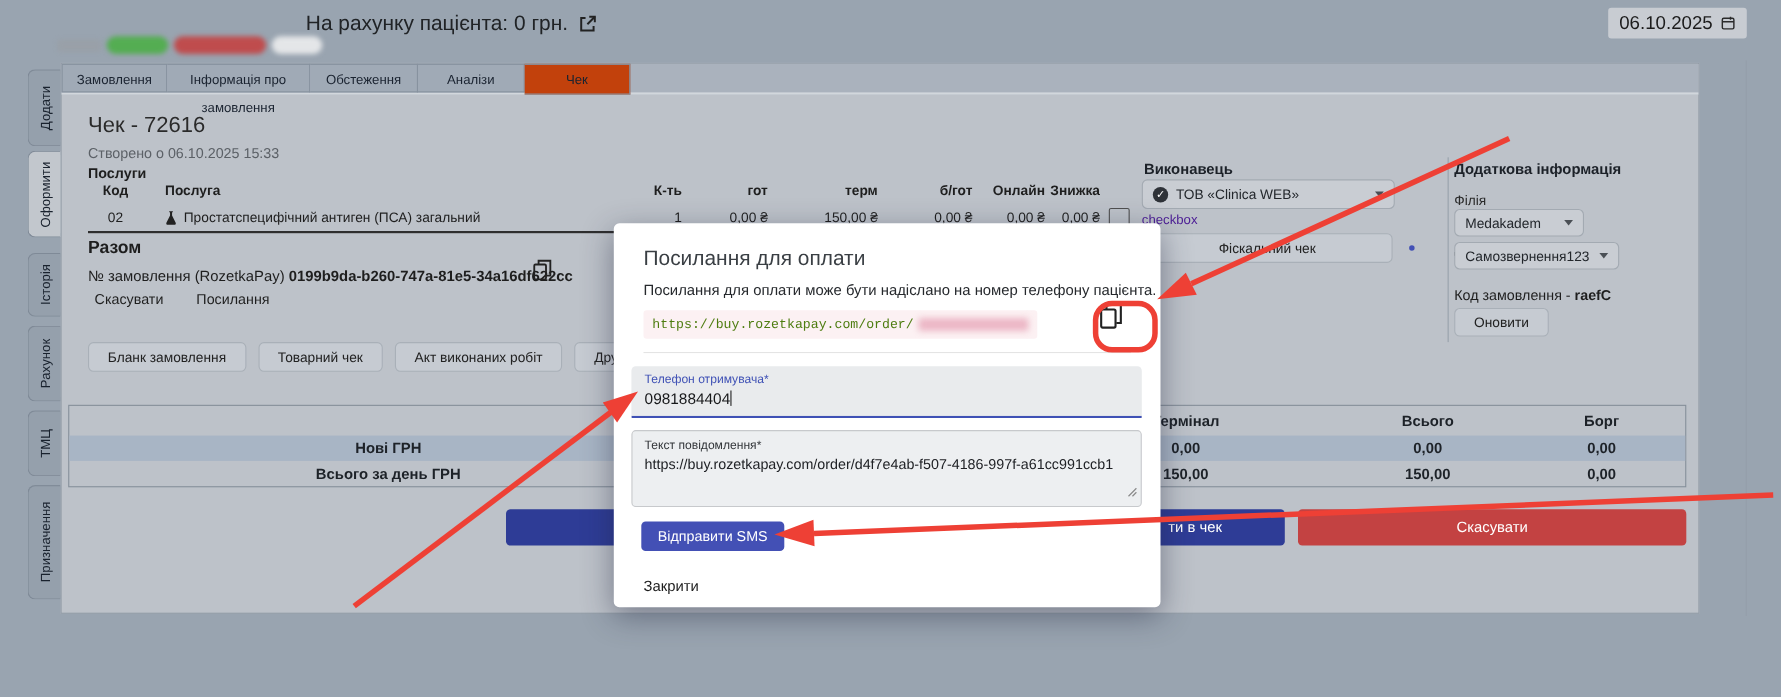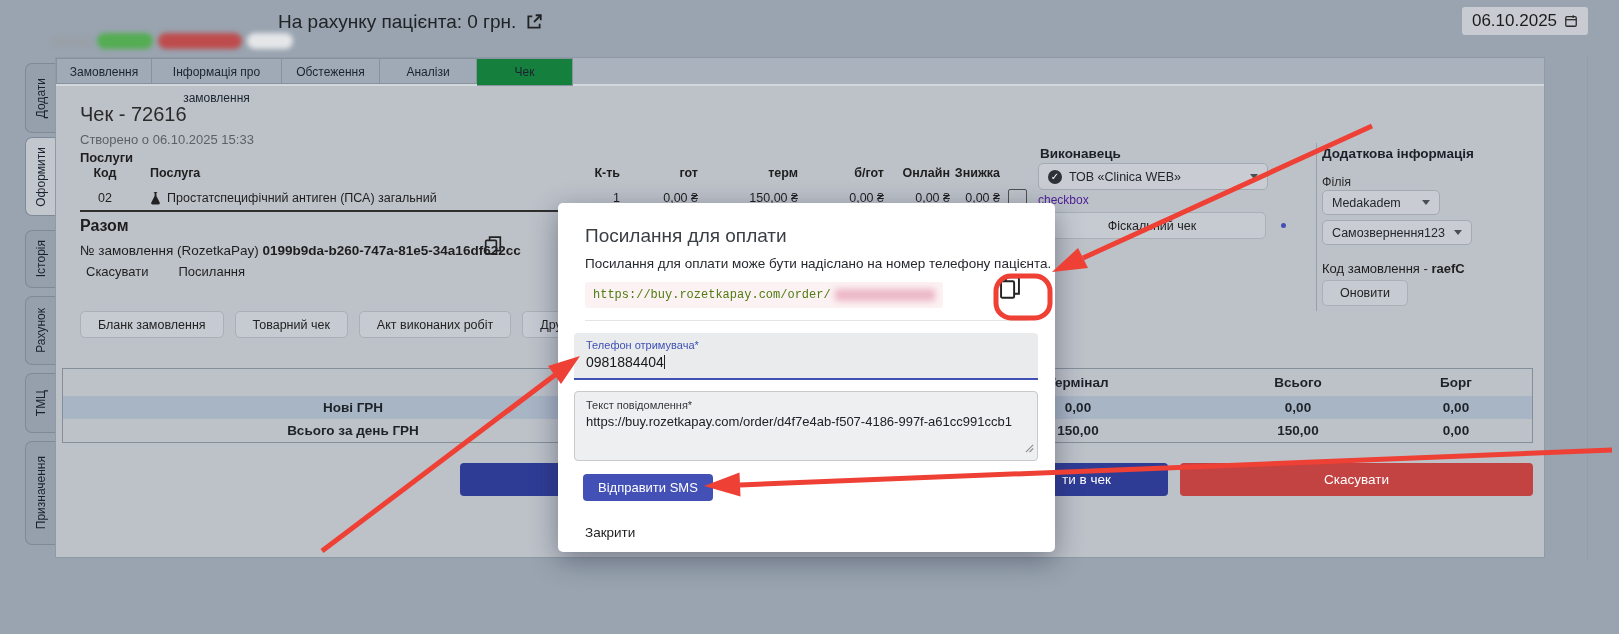--- a/index.html
+++ b/index.html
@@ -27,21 +27,21 @@
     border-radius:7px 0 0 7px;display:flex;align-items:center;justify-content:center;box-sizing:border-box;cursor:pointer;}
   .stab span{writing-mode:vertical-rl;transform:rotate(180deg);font-size:12px;color:#19222e;}
   .stab.active{background:#c2c7cd;}
 
   
   .tabstrip{left:56px;top:58px;width:1488px;height:26px;background:#aab2bd;
     border-bottom:2px solid #d2d7dc;display:flex;align-items:flex-start;box-sizing:content-box;}
   .tab{height:26px;line-height:26px;text-align:center;font-size:12px;color:#1a2330;background:#a0aab6;
     border:1px solid #87929f;border-left:none;box-sizing:border-box;cursor:pointer;}
   .tab:first-child{border-left:1px solid #87929f;}
-  .tab.active{background:#15803d;height:28px;}
+  .tab.active{background:#c2410c;height:28px;}
 
   
   .chk-title{left:80px;top:103px;font-size:20px;color:#2a2a2a;}
   .chk-created{left:80px;top:132px;font-size:13px;color:#5c6167;}
   .chk-sh{left:80px;top:150px;font-size:13px;font-weight:bold;}
   .svc{left:80px;width:954px;display:grid;grid-template-columns:50px 430px 60px 78px 100px 86px 66px 50px 34px;
     align-items:center;font-size:12.5px;}
   .svc-head{top:166px;font-weight:bold;}
   .svc-row{top:186px;height:24px;border-bottom:2px solid #2e2e2e;}
   .cc{text-align:center;} .cr{text-align:right;}

